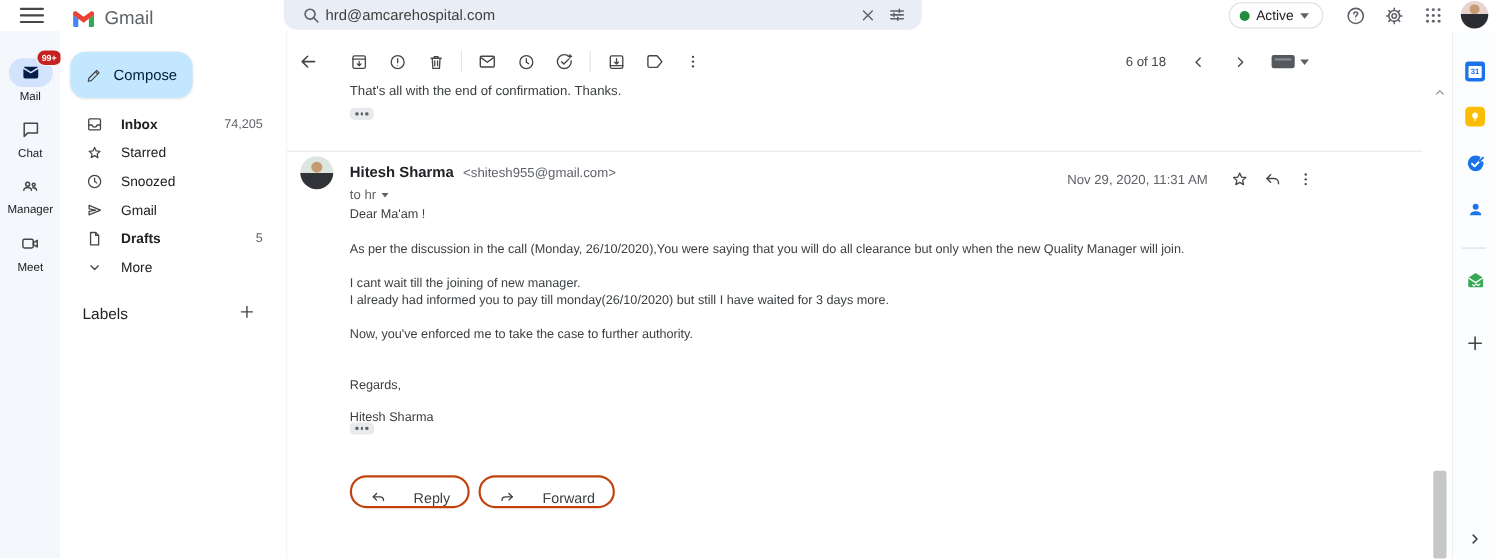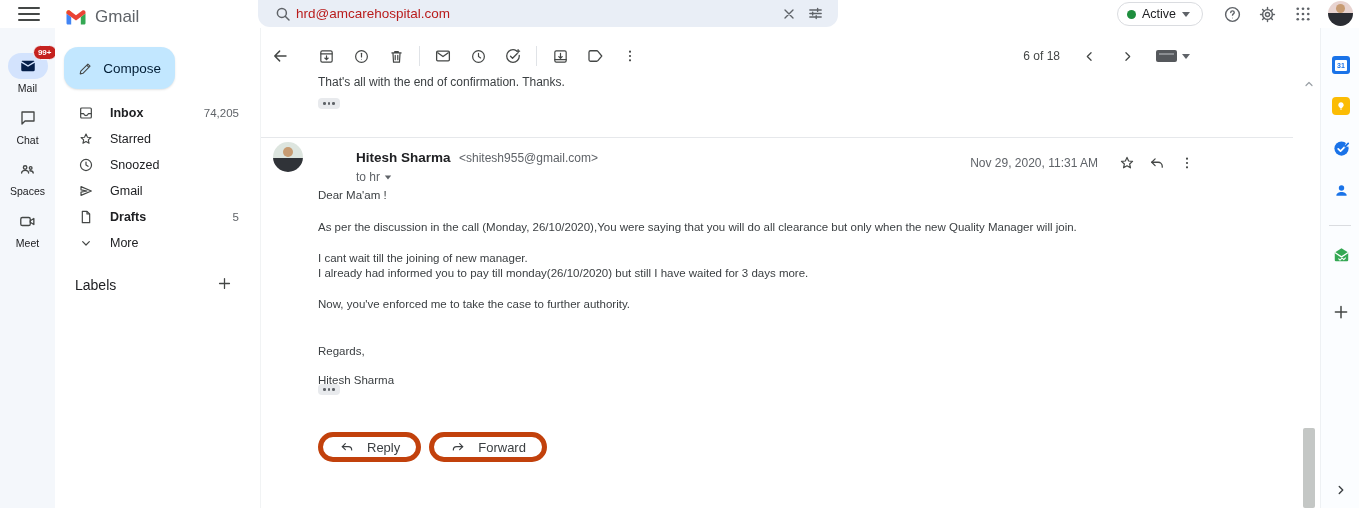--- a/index.html
+++ b/index.html
@@ -8,21 +8,21 @@
   #app { position:relative; width:1359px; height:508px; background:#fff; overflow:hidden; }
   button { background:none; border:0; padding:0; cursor:pointer; font-family:inherit; }
 
   
   #header { position:absolute; top:0; left:0; width:1359px; height:28px; background:#fff; z-index:5; }
   #hamburger { position:absolute; left:18px; top:4px; width:22px; height:20px; display:flex; flex-direction:column; justify-content:center; gap:4px; }
   #hamburger span { display:block; height:2px; background:#444746; border-radius:1px; }
   #gmail-logo { position:absolute; left:64px; top:1px; height:26px; display:flex; align-items:flex-end; gap:7px; }
   #gmail-logo .gtxt { font-size:17px; color:#5f6368; }
   #searchbar { position:absolute; left:258px; top:0px; width:580px; height:27px; background:#e9eef6; border-radius:0 0 12px 12px; display:flex; align-items:center; padding:0 10px 0 12px; }
-  #searchbar input { flex:1; border:0; background:transparent; outline:none; font-size:13.5px; color:#b91c1c; font-family:inherit; }
+  #searchbar input { flex:1; border:0; background:transparent; outline:none; font-size:13.5px; color:#404040; font-family:inherit; }
   .hdr-iconbtn { width:26px; height:26px; display:flex; align-items:center; justify-content:center; border-radius:50%; }
   #active-pill { position:absolute; left:1117px; top:2px; width:86px; height:24px; background:#fff; border:1px solid #dadce0; border-radius:13px; display:flex; align-items:center; gap:6px; padding:0 9px; }
   #active-pill .dot { width:9px; height:9px; border-radius:50%; background:#1e8e3e; }
   #active-pill .lbl { font-size:12.5px; color:#202124; }
   .caret { width:0; height:0; border-left:4px solid transparent; border-right:4px solid transparent; border-top:5px solid #5f6368; }
   #help-btn { position:absolute; left:1219px; top:1px; }
   #settings-btn { position:absolute; left:1254px; top:1px; }
   #apps-btn { position:absolute; left:1290px; top:1px; }
   #profile-avatar { position:absolute; left:1328px; top:1px; width:25px; height:25px; border-radius:50%; overflow:hidden;
      background:linear-gradient(#e8d3d0 46%, #2b2d33 46%); }
@@ -60,34 +60,34 @@
   #input-tools .kbd::after { content:""; position:absolute; left:3px; top:3px; right:3px; height:2px; background:#8a8d91; }
 
   #prev-snippet { position:absolute; left:57px; top:47px; font-size:12px; color:#3c4043; }
   .trimmed-btn { position:absolute; left:57px; width:22px; height:11px; background:#e8eaed; border-radius:4px; display:flex; align-items:center; justify-content:center; gap:2px; }
   .trimmed-btn i { width:2.5px; height:2.5px; background:#5f6368; border-radius:50%; }
   #thread-divider { position:absolute; left:0; top:109px; width:1032px; height:1px; background:#e6e8eb; }
 
   #sender-avatar { position:absolute; left:12px; top:114px; width:30px; height:30px; border-radius:50%; overflow:hidden;
      background:linear-gradient(#dde5df 52%, #303338 52%); }
   #sender-avatar::after { content:""; position:absolute; left:10px; top:5px; width:10px; height:10px; border-radius:50%; background:#c79b72; }
-  #msg-head { position:absolute; left:57px; top:120px;margin-left:38px; }
+  #msg-head { position:absolute; left:57px; top:120px; }
   #sender-name { font-size:13.5px; font-weight:bold; color:#202124; }
   #sender-email { font-size:12px; color:#5f6368; margin-left:4px; }
   #to-line { margin-top:4px; display:flex; align-items:center; gap:4px; font-size:12px; color:#5f6368; }
   #msg-meta { position:absolute; right:98px; top:120px; display:flex; align-items:center; }
   #msg-date { font-size:12px; color:#5f6368; margin-right:14px; }
   .meta-btn { width:30px; height:30px; display:flex; align-items:center; justify-content:center; border-radius:50%; }
 
   #msg-body { position:absolute; left:57px; top:160px; width:960px; font-size:11.5px; color:#3c4043; line-height:15px; }
   .bl-0 { margin-bottom:17px; } .bl-1 { margin-bottom:16px; } .bl-2 { margin-bottom:0; }
   .bl-3 { margin-bottom:16px; } .bl-4 { margin-bottom:32px; } .bl-5 { margin-bottom:14px; }
 
   #msg-actions { position:absolute; left:57px; top:404px; display:flex; gap:8px; }
-  .action-btn { height:30px; border:5px solid #c2410c; border-radius:16px; display:flex; align-items:center; gap:12px; padding:0 16px; background:#fff; }
+  .action-btn { height:30px; border:2px solid #c2410c; border-radius:16px; display:flex; align-items:flex-end; gap:24px; padding:0 16px; background:#fff; }
   .action-btn .albl { font-size:13px; color:#3c4043; font-weight:500; }
 
   
   #scrollbar { position:absolute; left:1302px; top:28px; width:14px; height:480px; }
   #scroll-up { position:absolute; left:0; top:48px; width:14px; height:16px; display:flex; align-items:center; justify-content:center; }
   #scroll-thumb { position:absolute; left:1px; top:400px; width:12px; height:80px; background:#c4c7c5; border-radius:2px; }
 
   
   #rightpanel { position:absolute; left:1320px; top:28px; width:39px; height:480px; background:#fbfdff; border-left:1px solid #eef1f4; }
   .rp-btn { position:absolute; left:10px; width:20px; height:20px; display:flex; align-items:center; justify-content:center; }
@@ -197,21 +197,21 @@
     </div>
     <div class="rail-item" style="top:128px">
       <div class="rail-pill">
         <svg width="19" height="19" viewBox="0 0 24 24" fill="none" stroke="#444746" stroke-width="1.7" stroke-linecap="round">
             <circle cx="9" cy="9.5" r="2.2"></circle>
             <circle cx="16" cy="10" r="1.7"></circle>
             <path d="M4.6 16.5c0-2.2 2.2-3.4 4.4-3.4s4.4 1.2 4.4 3.4"></path>
             <path d="M15 13.6c2 0 4.2.9 4.2 2.9"></path>
           </svg>
       </div>
-      <span class="rail-label">Spaces</span>
+      <span class="rail-label">Manager</span>
     </div>
     <div class="rail-item" style="top:180px">
       <div class="rail-pill">
         <svg width="19" height="19" viewBox="0 0 24 24" fill="none" stroke="#444746" stroke-width="1.7" stroke-linejoin="round">
             <rect x="3.5" y="7" width="12" height="10" rx="2"></rect>
             <path d="M15.5 11l4.5-2.8v7.6L15.5 13z"></path>
           </svg>
       </div>
       <span class="rail-label">Meet</span>
     </div>

